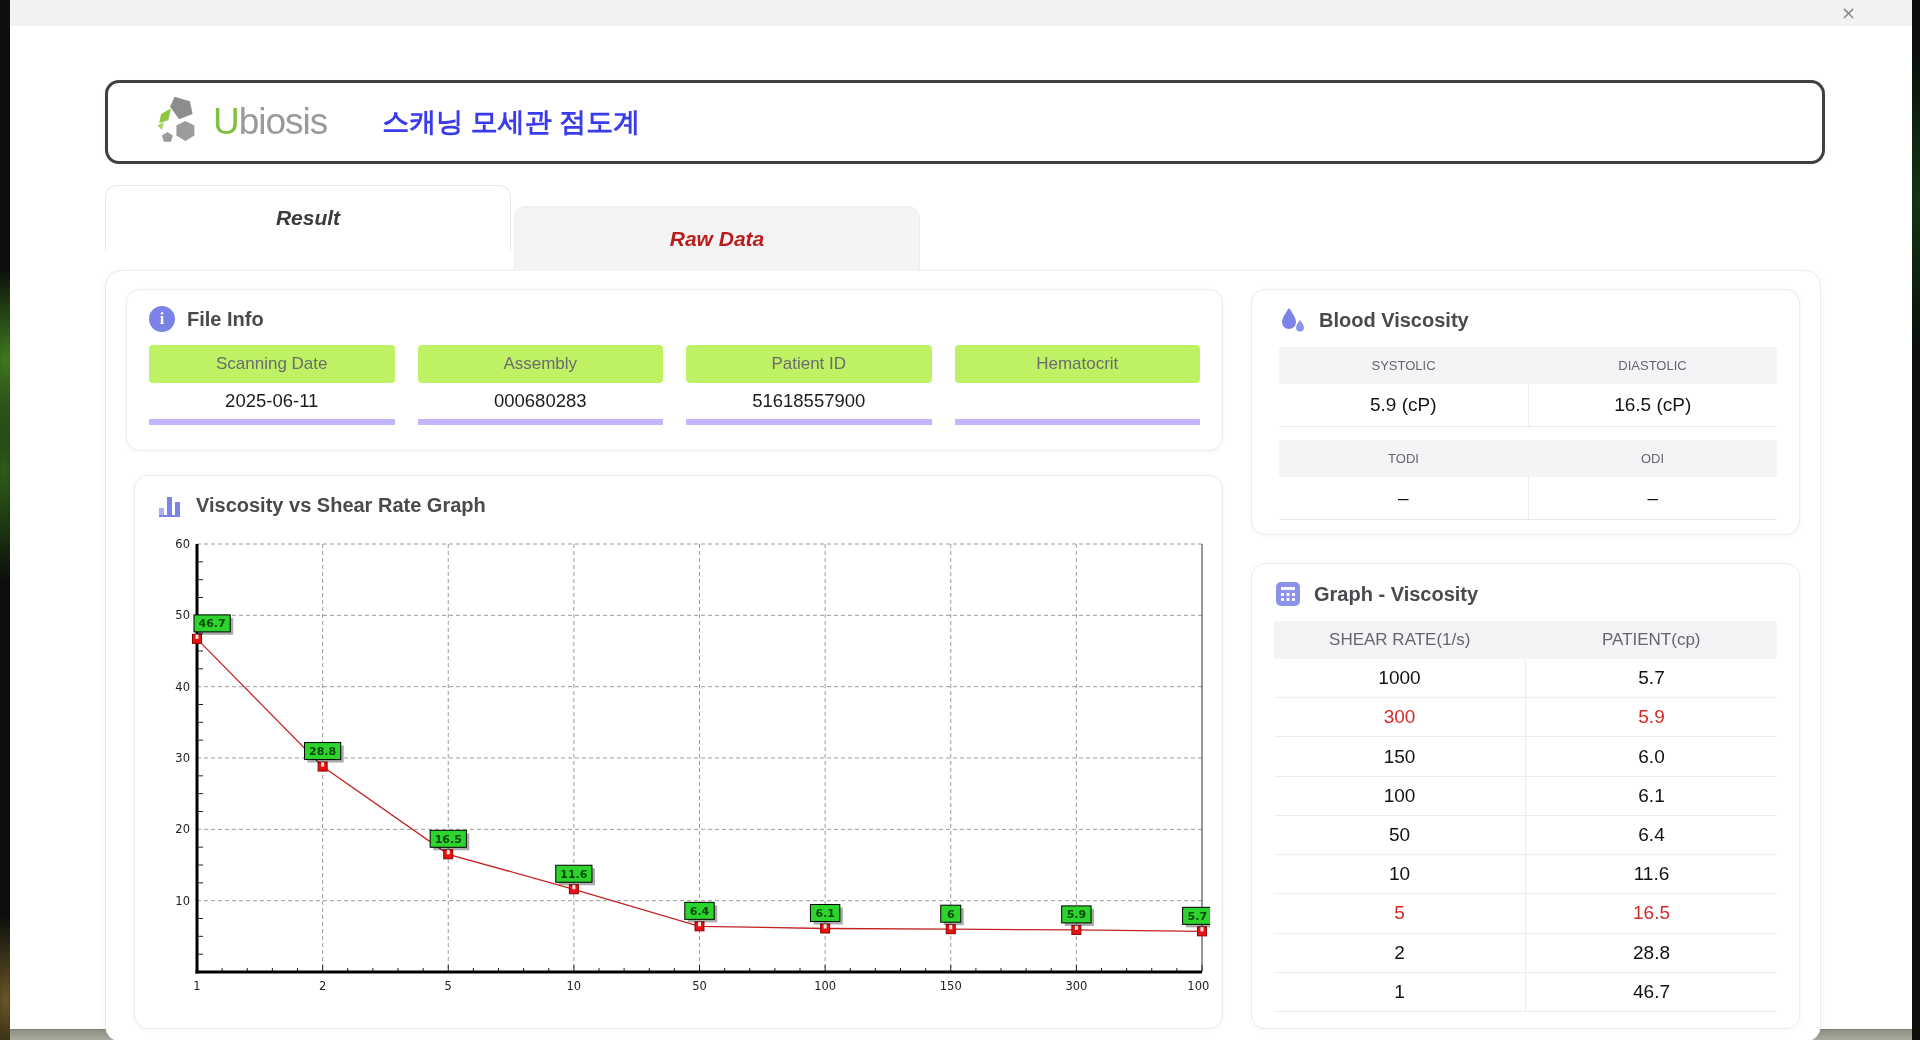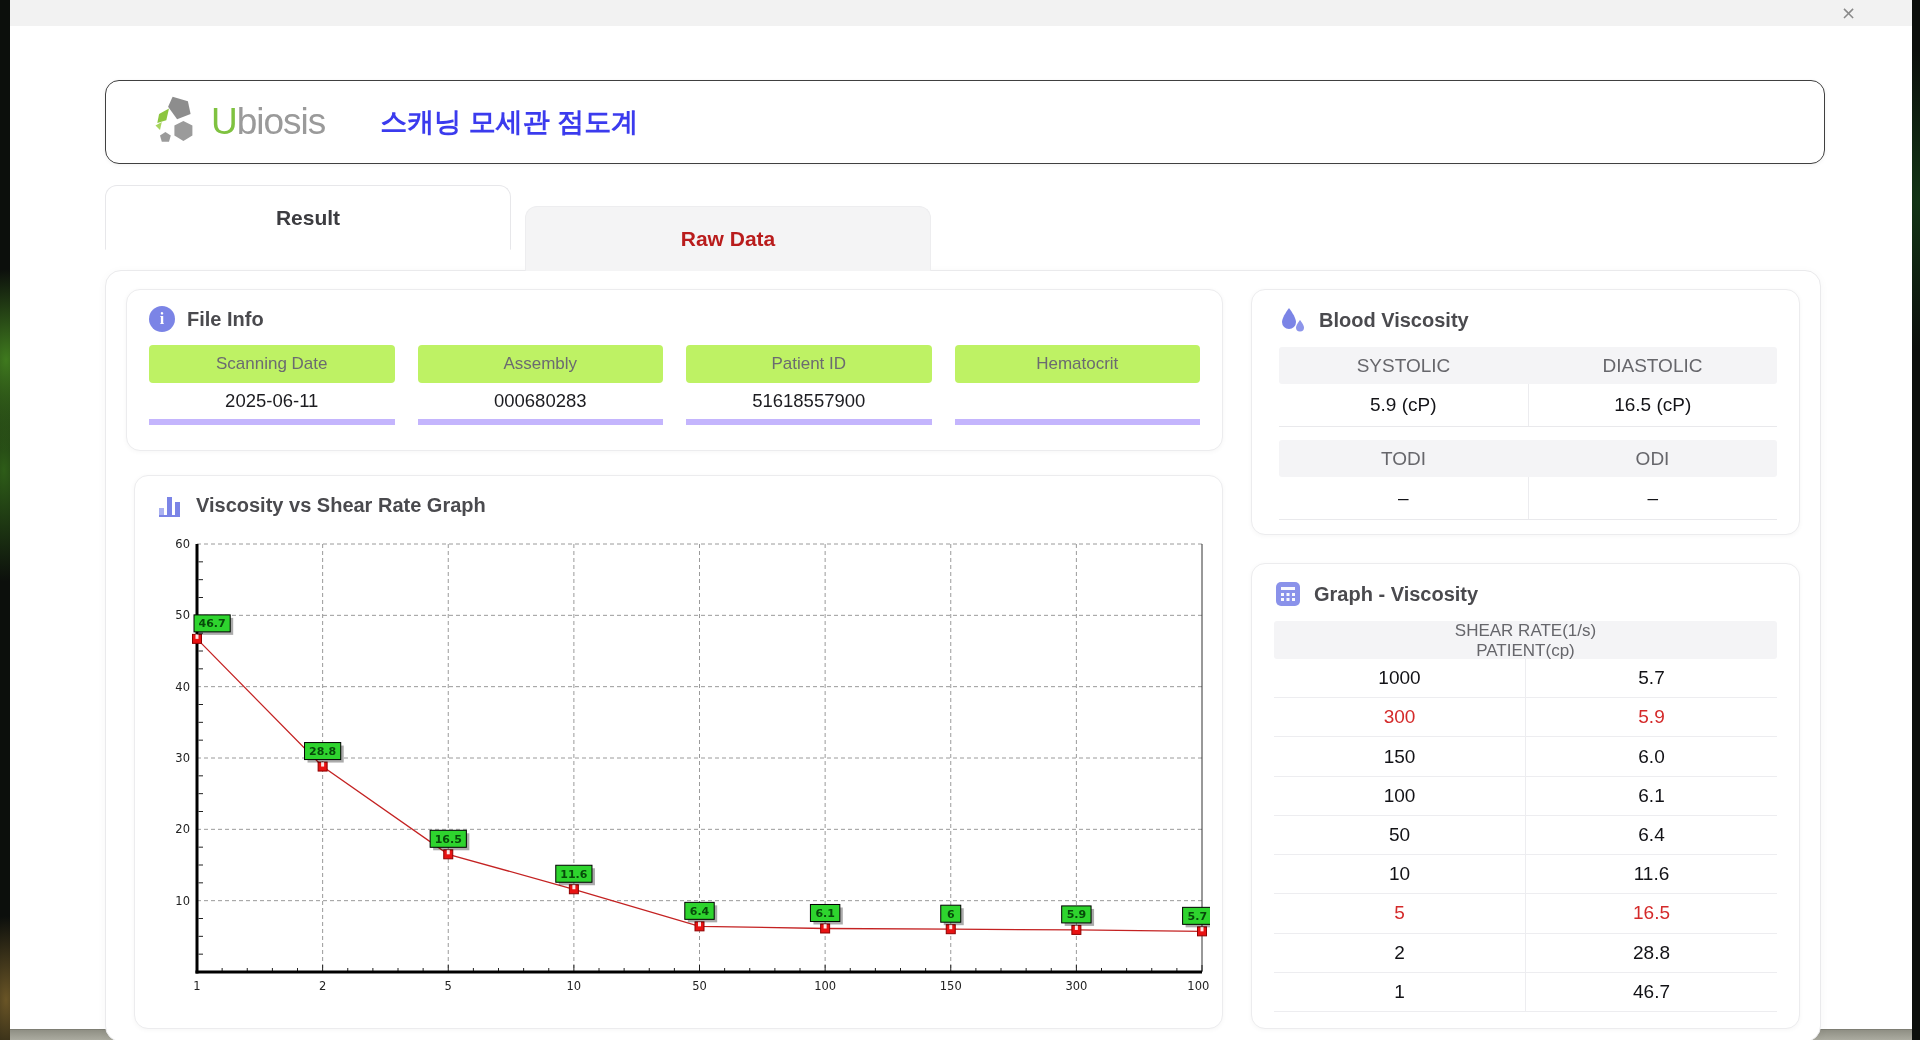--- a/index.html
+++ b/index.html
@@ -14,29 +14,29 @@
       #0c0f0c;
   }
   .desktop::after { content:''; position:absolute; left:10px; right:8px; bottom:0; height:10px;
     background:linear-gradient(#8f8f84, #ababa0); border-top:1px solid #7e7e74; }
   .window { position:absolute; left:10px; top:0; right:8px; bottom:10px; background:#fff; }
   .titlebar { height:26px; background:#f2f2f2; display:flex; align-items:center; justify-content:flex-end; padding-right:56px; }
   .close { color:#8a8a8a; font-size:18px; line-height:1; font-family:"DejaVu Sans",sans-serif; cursor:default; }
   .content { position:relative; padding:54px 0 0 95px; }
 
   
-  .header-card { width:1720px; height:84px; border:1px solid #404040; border-radius:14px;
+  .header-card { width:1720px; height:84px; border:3px solid #404040; border-radius:14px;
     box-shadow:0 1px 4px rgba(0,0,0,.05); display:flex; align-items:center; padding-left:45px; background:#fff; }
   .logo { display:flex; align-items:center; gap:6px; }
   .brand { font-size:37px; font-weight:500; letter-spacing:-1px; color:#9a9a9a; }
   .brand .u { color:#7fc240; }
   .app-title { margin-left:55px; font-size:27px; font-weight:700; color:#3b3bee; }
 
   
-  .tabs { display:flex; gap:14px; margin-top:21px; position:relative; z-index:2; margin-bottom:-1px; }
+  .tabs { display:flex; gap:3px; margin-top:21px; position:relative; z-index:2; margin-bottom:-1px;font-style:italic; }
   .tab { width:406px; height:65px; display:flex; align-items:center; justify-content:center;
     font-size:21px; font-weight:700; border-radius:12px 12px 0 0; cursor:pointer; }
   .tab.active { background:#fff; border:1px solid #e7e7ea; border-bottom:1px solid #fff; color:#3c3c40; }
   .tab.inactive { background:#f4f4f5; border:1px solid #ededef; border-bottom:none; color:#b91c1c;margin-top:21px; }
 
   
   .main-panel { position:relative; z-index:1; width:1716px; height:772px; border:1px solid #eaeaec;
     border-radius:16px; box-shadow:0 2px 10px rgba(0,0,0,.04); background:#fff;
     display:flex; gap:28px; padding:18px 20px 12px 20px; }
   .left-col { width:1097px; display:flex; flex-direction:column; gap:24px; }
@@ -61,28 +61,28 @@
     font-size:18.5px; color:#1c1c20; border-bottom:6px solid #c4b5fd; }
 
   
   .graph-card { flex:1;margin-left:8px; }
   #chart { margin-top:4px; }
 
   
   .bv-card { height:246px;padding-left:27px; }
   .bv-group { margin-bottom:13px; }
   .bv-hrow { display:flex; height:37px; background:#f4f4f6; border-radius:3px; }
-  .bv-h { flex:1; display:flex; align-items:center; justify-content:center; font-size:19px; color:#66666b; }
+  .bv-h { flex:1; display:flex; align-items:center; justify-content:center; font-size:13px; color:#66666b; }
   .bv-vrow { display:flex; height:43px; border-bottom:1px solid #e9e9ec; }
   .bv-v { flex:1; display:flex; align-items:center; justify-content:center; font-size:19px; color:#141418; }
   .bv-v + .bv-v { border-left:1px solid #ececef; }
 
   
   .sv-card { flex:1; display:flex; flex-direction:column; }
-  .sv-hrow { display:flex; height:38px; background:#f4f4f6; border-radius:3px;flex-direction:column; }
+  .sv-hrow { display:flex; height:38px; background:#f4f4f6; border-radius:3px; }
   .sv-h { flex:1; display:flex; align-items:center; justify-content:center; font-size:17px; color:#66666b; }
   .sv-rows { flex:1; display:flex; flex-direction:column; }
   .sv-row { flex:1; display:flex; border-bottom:1px solid #ededf0; }
   .sv-cell { flex:1; display:flex; align-items:center; justify-content:center; font-size:19px; color:#121216; }
   .sv-cell + .sv-cell { border-left:1px solid #ededf0; }
   .sv-row.hl .sv-cell { color:#d42a2a; }
 </style>
 </head>
 <body>
 

